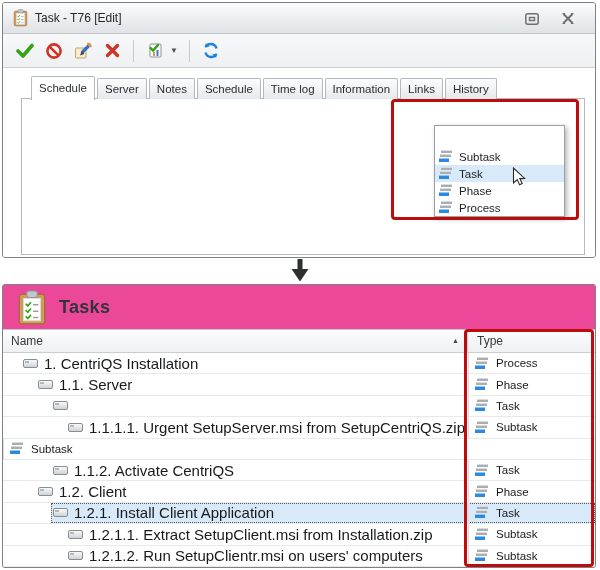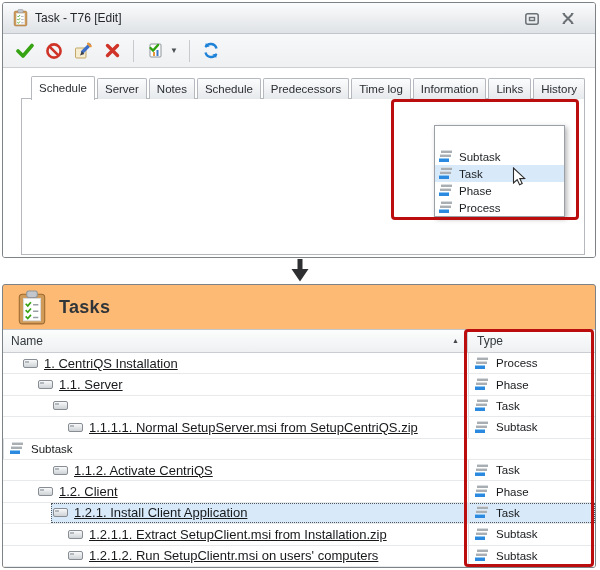--- a/index.html
+++ b/index.html
@@ -66,41 +66,41 @@
   .ticon i{position:absolute;display:block;}
   .ticon .b1{left:2px;top:0;width:11px;height:3px;background:#a9aeb3;border-top:1px solid #d9dcde;box-sizing:border-box;}
   .ticon .b2{left:1px;top:4px;width:11px;height:3px;background:#a9aeb3;border-top:1px solid #d9dcde;box-sizing:border-box;}
   .ticon .b3{left:0;top:8px;width:10px;height:4px;background:#2b8ae0;border-top:1px solid #8ec6f2;box-sizing:border-box;}
   
   .redrect{position:absolute;border:3px solid #bb0d0d;border-radius:4px;z-index:50;pointer-events:none;}
   #cursor{position:absolute;left:509px;top:164px;z-index:60;}
   
   #flow-arrow{position:absolute;left:290px;top:259px;}
   
-  #tasks{left:2px;top:284px;width:592px;height:282px;background:#fdba74;}
+  #tasks{left:2px;top:284px;width:592px;height:282px;background:#ec4899;}
   .tasks-title{position:absolute;left:56px;top:12px;font-size:18px;font-weight:bold;color:#303539;letter-spacing:.3px;}
   .clip-lg{position:absolute;left:12px;top:5px;}
   .grid{position:absolute;left:0;top:44px;right:0;bottom:0;background:#fff;border-top:1px solid #c3c7cb;}
   .ghead{position:relative;height:22px;background:linear-gradient(180deg,#fcfdfd,#eef0f2);
     border-bottom:1px solid #c9ccd0;font-size:12px;color:#33383c;}
   .ghead .h-name{position:absolute;left:8px;top:4px;}
   .ghead .h-type{position:absolute;left:474px;top:4px;}
   .ghead .h-div{position:absolute;left:464px;top:0;bottom:0;width:1px;background:#c9ccd0;}
   .sorticon{position:absolute;left:449px;top:7px;font-size:7px;color:#44484c;}
   .row{position:relative;height:21.4px;display:flex;align-items:center;border-bottom:1px solid #e7e9eb;box-sizing:border-box;}
   .row .sel-rect{position:absolute;top:0;bottom:0;right:0;display:none;z-index:0;}
   .row.sel .sel-rect{display:block;background:#d8e9fa;border:1px dotted #51565b;box-sizing:border-box;}
   .namecell{position:relative;z-index:1;width:465px;display:flex;align-items:center;height:100%;overflow:hidden;}
   .typecell{position:relative;z-index:1;flex:1;display:flex;align-items:center;height:100%;border-left:1px solid #dadde0;padding-left:6px;gap:7px;}
   .indent{display:inline-block;height:1px;flex:0 0 auto;}
   .expander{width:12px;flex:0 0 12px;display:flex;align-items:center;}
   .card{width:15px;height:9px;flex:0 0 15px;border:1px solid #878d92;border-radius:2px;
     background:linear-gradient(180deg,#f8f9fa,#cfd3d6);position:relative;margin-right:6px;box-sizing:border-box;}
   .card::before{content:"";position:absolute;left:1px;top:1px;width:4px;height:2px;background:#b3b8bc;}
-  .rowtext{font-size:13px;color:#17191b;white-space:nowrap;text-decoration:underline;}
+  .rowtext{font-size:15px;color:#17191b;white-space:nowrap;}
   .typetext{font-size:11.5px;color:#17191b;}
 </style>
 </head>
 <body>
 
 <div class="win" id="dialog">
   <div class="titlebar">
     <svg class="clip-sm" width="17" height="18" viewBox="0 0 32 34">
       <rect x="4" y="4" width="24" height="28" rx="3" fill="#d09a58" stroke="#9c6a30"></rect>
       <rect x="8" y="8" width="16" height="21" fill="#ffffff" stroke="#dcdcdc"></rect>
@@ -171,21 +171,20 @@
     </span>
   </div>
 
   <div class="client"></div>
 
   <div class="tabstrip">
       <div class="tab active"><span>Schedule</span></div>
       <div class="tab"><span>Server</span></div>
       <div class="tab"><span>Notes</span></div>
       <div class="tab"><span>Schedule</span></div>
-      <div class="tab"><span>Predecessors</span></div>
       <div class="tab"><span>Time log</span></div>
       <div class="tab"><span>Information</span></div>
       <div class="tab"><span>Links</span></div>
       <div class="tab"><span>History</span></div>
     </div>
 
   <div class="tabpage"></div>
 
   <span class="lbl" style="left:28px;top:104px;">Name</span>
   <div class="field" style="left:62px;top:100px;width:334px;height:22px;">
@@ -375,21 +374,21 @@
         <div class="row">
 
       <div class="namecell">
         <span class="indent" style="width: 53px;"></span>
         <span class="expander" style="visibility: hidden;">
           <svg width="9" height="6" viewBox="0 0 9 6">
                 <polyline points="1,1 4.5,4.6 8,1" fill="none" stroke="#5e6putline368" stroke-width="1.4"></polyline>
               </svg>
         </span>
         <span class="card"></span>
-        <span class="rowtext">1.1.1.1. Normal SetupServer.msi from SetupCentriQS.zip</span>
+        <span class="rowtext">1.1.1.1. Urgent SetupServer.msi from SetupCentriQS.zip</span>
       </div>
       <div class="typecell">
         <span class="ticon">
               <i class="b1"></i>
               <i class="b2"></i>
               <i class="b3"></i>
             </span>
         <span class="typetext">Subtask</span>
       </div>
     </div>

